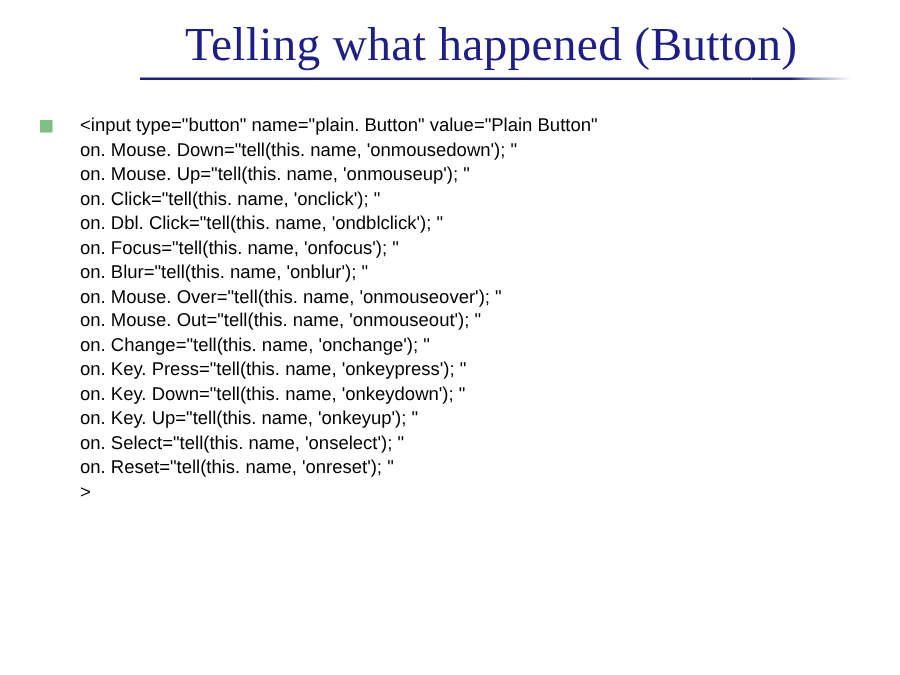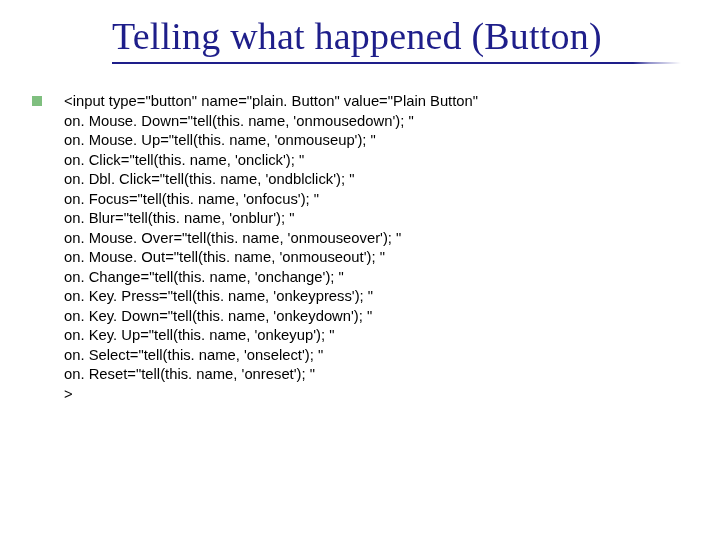--- a/index.html
+++ b/index.html
@@ -20,20 +20,21 @@
   .title-wrap {
     position: absolute;
     left: 112px;
     top: 14px;
   }
   .title {
     font-family: "Times New Roman", Times, serif;
     font-size: 38px;
     color: #1e1e8a;
     letter-spacing: 0.2px;
+    margin-left: 36px;
   }
   .underline {
     position: absolute;
     left: 112px;
     top: 62px;
     height: 2px;
     background: #1e1e8a;
   }
   .underline::after {
     content: "";

